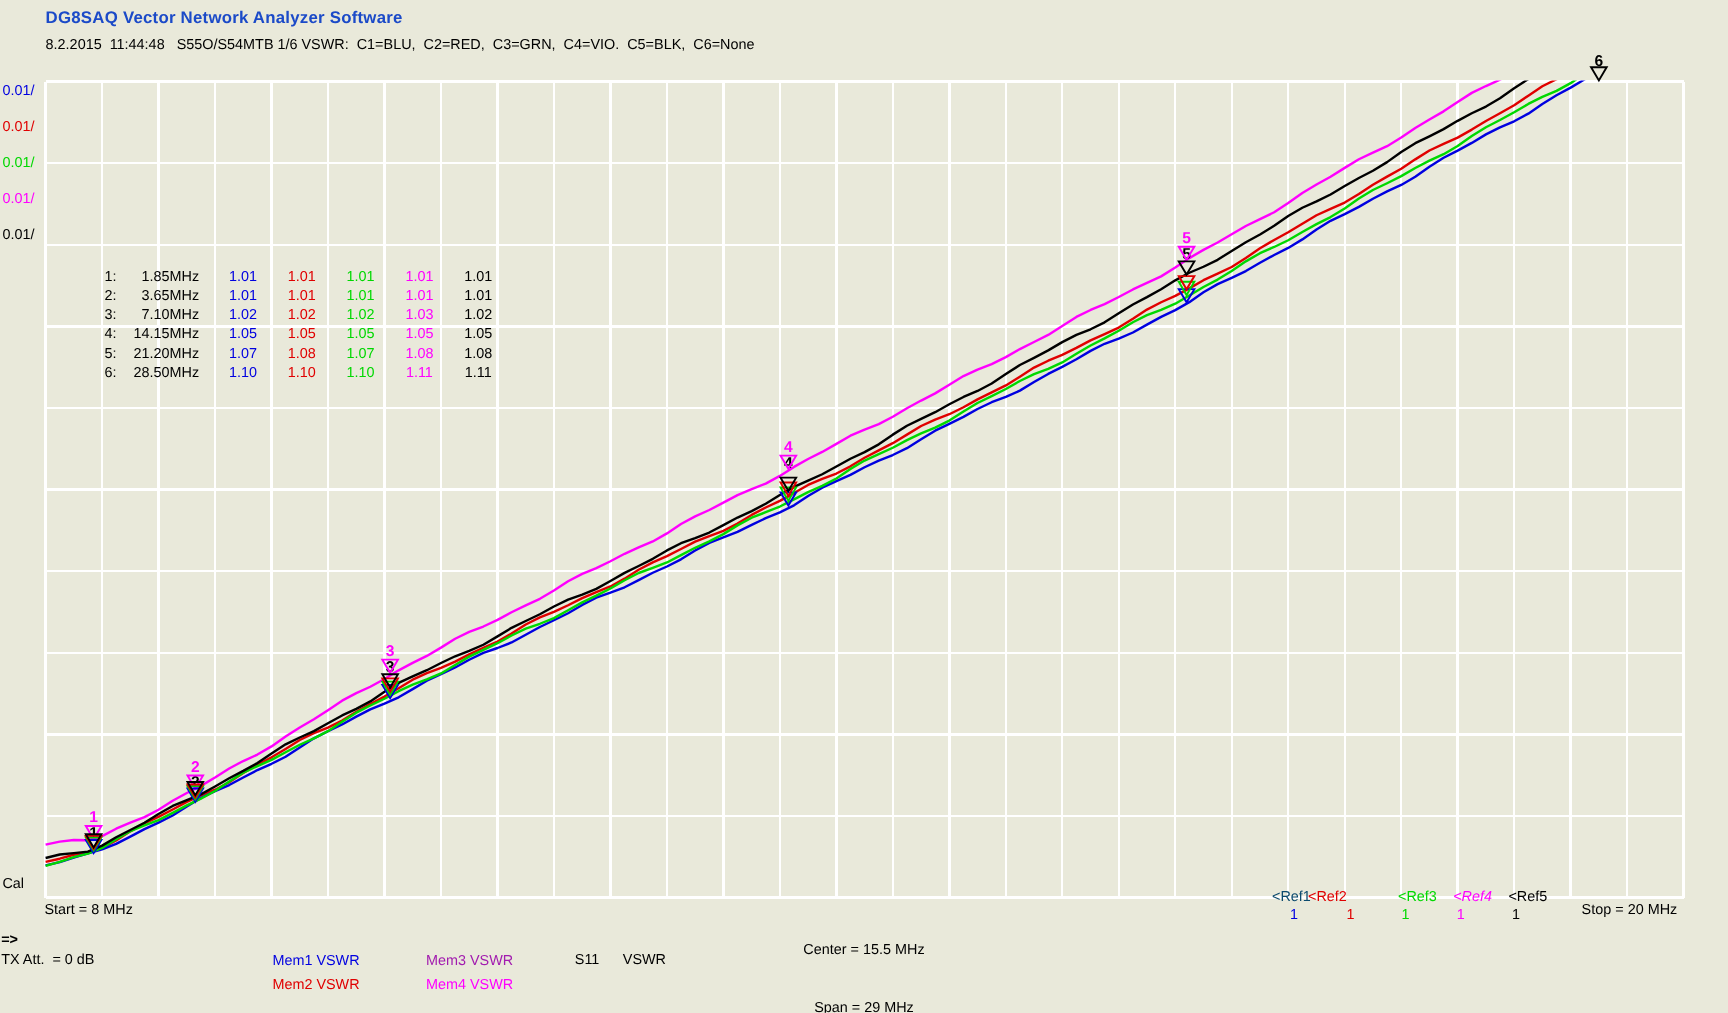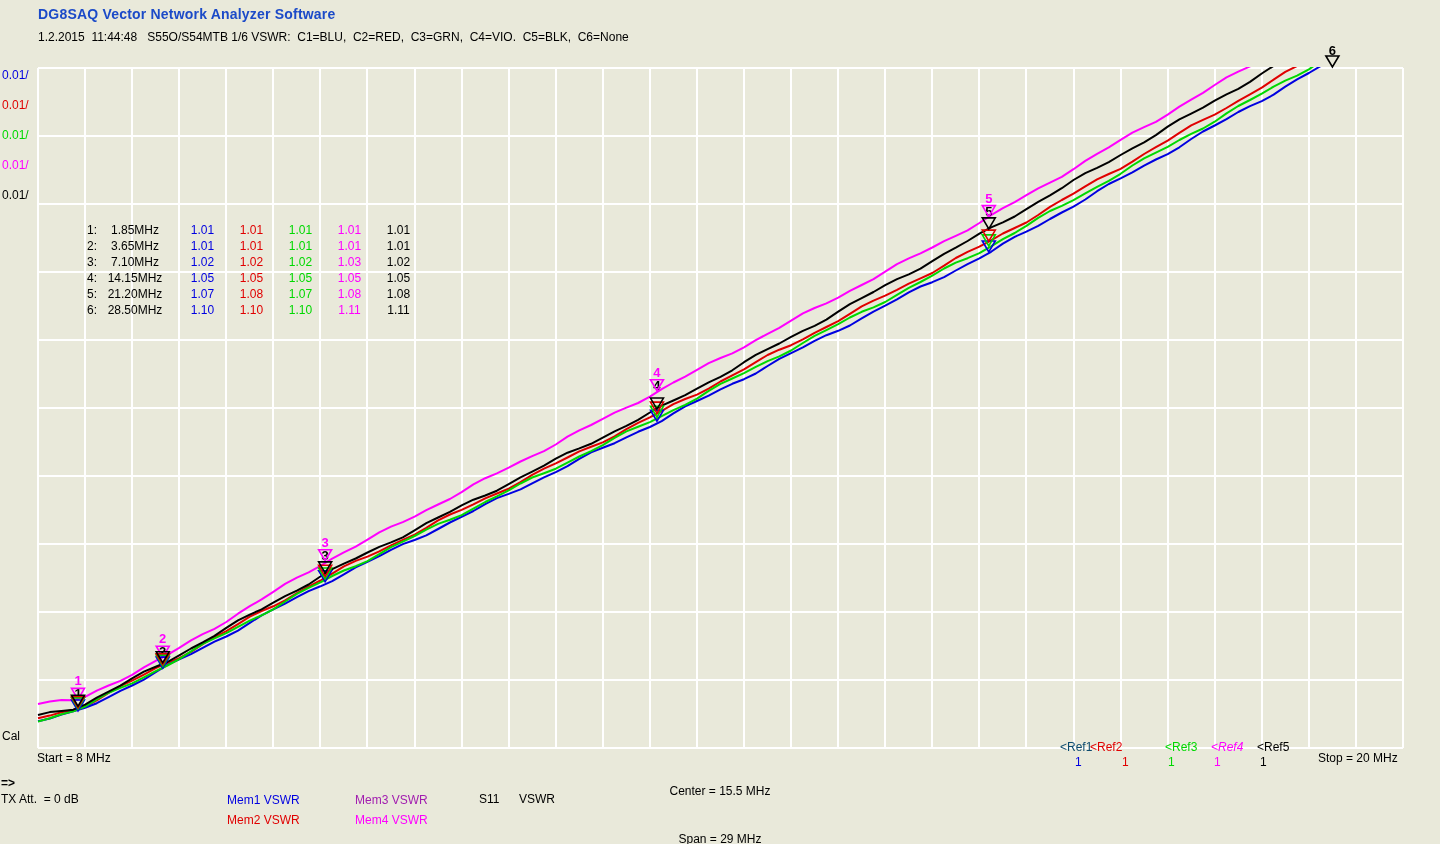--- a/index.html
+++ b/index.html
@@ -17,21 +17,21 @@
   .start{left:37px;top:752px;}
   .arrow{left:1px;top:777px;font-weight:bold;}
   .txatt{left:1px;top:793px;}
   .centerspan{left:620px;top:751px;width:200px;text-align:center;line-height:16px;white-space:pre;position:absolute;}
   .s11{left:479px;top:793px;}
   .s11fmt{left:519px;top:793px;}
   .stop{left:1318px;top:752px;}
   #marker-table{position:absolute;left:87px;top:222px;}
   .mtable-row{display:grid;grid-template-columns:17px 62px 12px 49px 49px 49px 49px 49px;height:16px;align-items:center;}
   .mt-idx{text-align:left;}
-  .mt-freq{text-align:center;}
+  .mt-freq{text-align:right;}
   .mt-val{text-align:center;}
   .scale-label{position:absolute;left:2px;white-space:pre;}
   .legend-item{position:absolute;white-space:pre;}
   .ref-item-label{position:absolute;white-space:pre;}
   .ref-item-value{position:absolute;white-space:pre;}
 </style>
 </head>
 <body>
 
 <div id="app">
@@ -139,21 +139,21 @@
           <path d="M 982.2931034482758 217.84000000000015 L 995.2931034482758 217.84000000000015 L 988.7931034482758 228.84000000000015 Z" fill="none" stroke="#000000" stroke-width="1.6"></path>
         </g>
         <g>
           <text x="1332.396551724138" y="55" fill="#000000" text-anchor="middle" font-family="&quot;Liberation Sans&quot;, sans-serif" font-size="13" font-weight="bold">6</text>
           <path d="M 1325.896551724138 56 L 1338.896551724138 56 L 1332.396551724138 67 Z" fill="none" stroke="#000000" stroke-width="1.6"></path>
         </g>
       </g>
     </svg>
 
   <div class="abs title" style="color: rgb(27, 74, 200);">DG8SAQ Vector Network Analyzer Software</div>
-  <div class="abs subtitle">1.2.2015  11:44:48   S55O/S54MTB 1/6 VSWR:  C1=BLU,  C2=RED,  C3=GRN,  C4=VIO.  C5=BLK,  C6=None</div>
+  <div class="abs subtitle">8.2.2015  11:44:48   S55O/S54MTB 1/6 VSWR:  C1=BLU,  C2=RED,  C3=GRN,  C4=VIO.  C5=BLK,  C6=None</div>
 
   <div id="scale-labels">
       <div class="scale-label" style="top: 68px; color: rgb(0, 0, 224);">0.01/</div>
       <div class="scale-label" style="top: 98px; color: rgb(224, 0, 0);">0.01/</div>
       <div class="scale-label" style="top: 128px; color: rgb(0, 216, 0);">0.01/</div>
       <div class="scale-label" style="top: 158px; color: rgb(255, 0, 255);">0.01/</div>
       <div class="scale-label" style="top: 188px; color: rgb(0, 0, 0);">0.01/</div>
     </div>
   <div id="marker-table">
       <div class="mtable-row">

